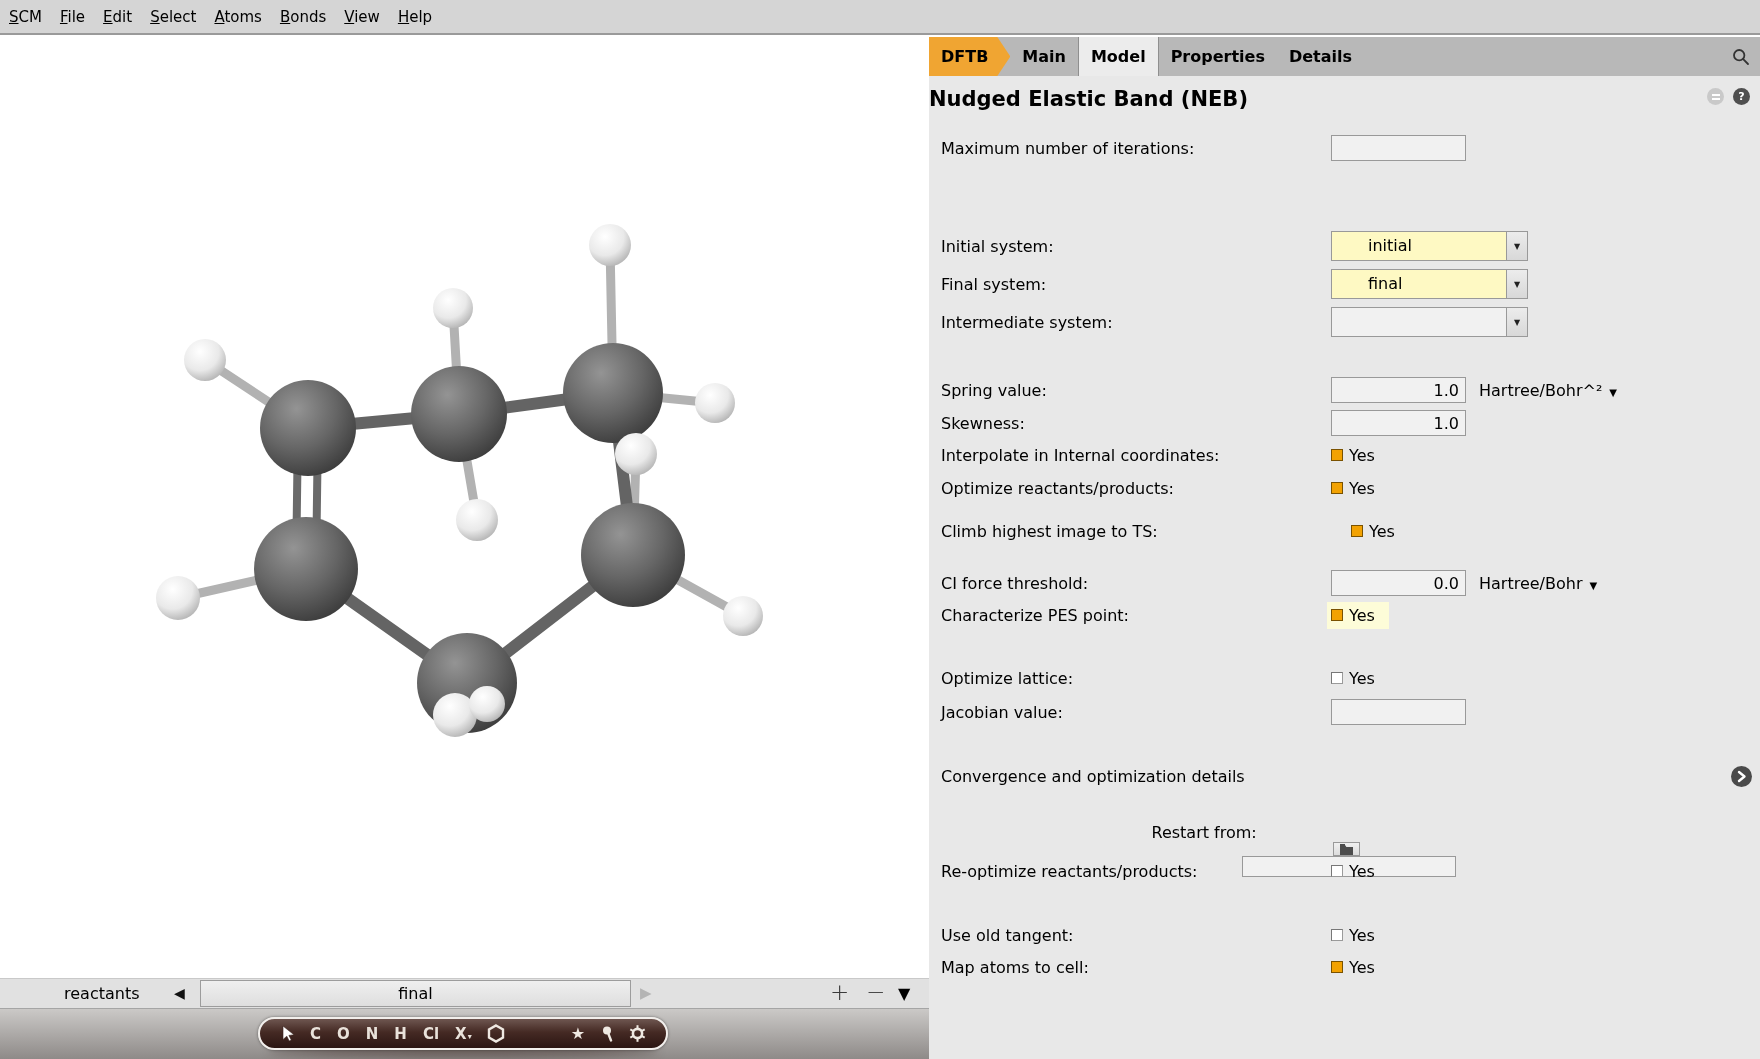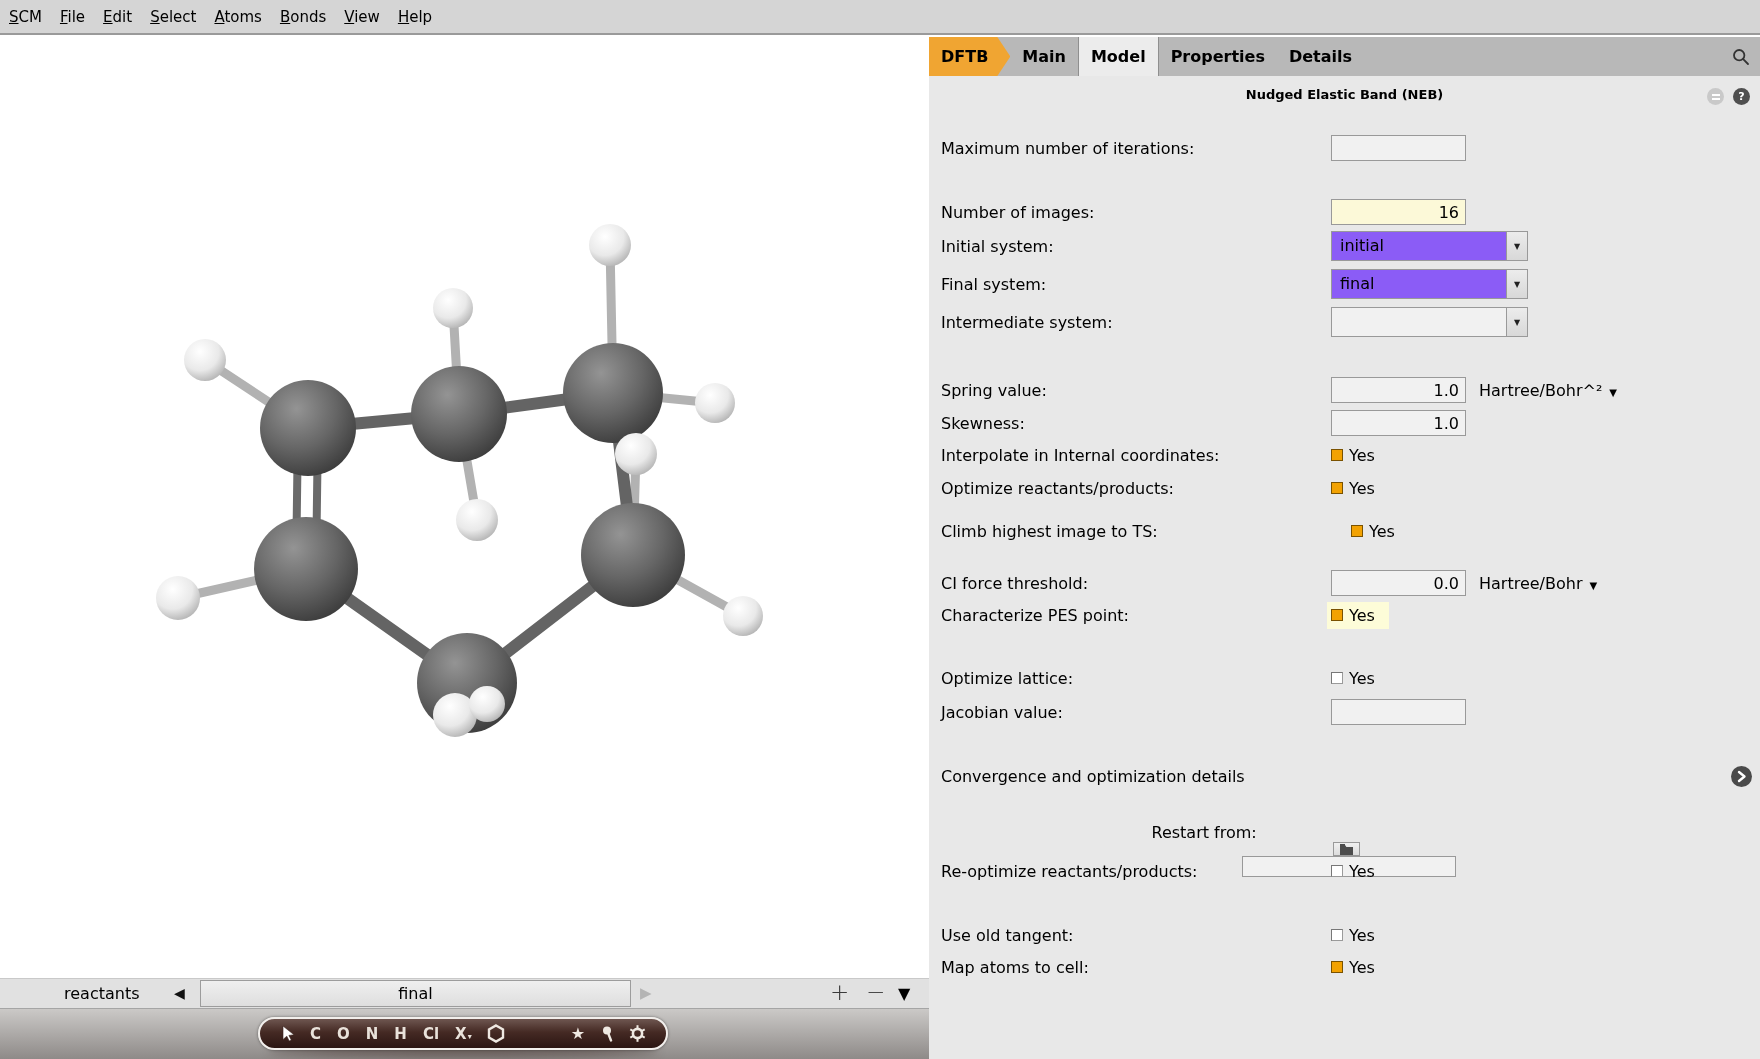--- a/index.html
+++ b/index.html
@@ -62,35 +62,35 @@
     display:flex;align-items:stretch;font-size:16px;font-weight:bold;}
   .tab{line-height:39px;padding:0 12px;cursor:pointer;}
   .tab-dftb{
     line-height:39px;padding:0 22px 0 12px;cursor:pointer;background:#f0a532;
     clip-path:polygon(0 0,calc(100% - 13px) 0,100% 50%,calc(100% - 13px) 100%,0 100%);
   }
   .tab.selected{background:#ececec;border-left:1px solid #8f8f8f;border-right:1px solid #8f8f8f;cursor:default;}
   #tabbar .tspacer{flex:1;}
   #tab-search{display:flex;align-items:center;padding:0 10px;cursor:pointer;}
   #panelcontent{position:absolute;left:0;top:39px;width:831px;height:983px;background:#e8e8e8;}
-  #panel-title{position:absolute;left:0;top:11px;width:100%;text-align:center;font-size:13px;font-weight:bold;}
+  #panel-title{position:absolute;left:0;top:11px;width:100%;font-size:21px;font-weight:bold;}
   #title-icons{position:absolute;right:10px;top:12px;display:flex;gap:9px;align-items:center;}
   .round-icon{width:17px;height:17px;border-radius:50%;display:flex;align-items:center;justify-content:center;cursor:pointer;}
   #icon-panelmenu{background:#c9c9c9;flex-direction:column;gap:2px;}
   #icon-panelmenu i{display:block;width:8px;height:2px;background:#fff;}
   #icon-help{background:#4f4f4f;color:#fff;font-size:11px;font-weight:bold;}
   .row{position:absolute;left:12px;right:8px;height:30px;display:flex;align-items:center;font-size:16px;}
   .row .flabel{width:390px;flex-shrink:0;}
   .tinput{width:135px;height:26px;box-sizing:border-box;border:1px solid #999;background:#f1f1f1;
     font-family:inherit;font-size:16px;padding:0 6px;}
   .tinput.num{text-align:right;}
   .tinput.yellow{background:#fcf9d8;}
   .combo{width:197px;height:30px;box-sizing:border-box;border:1px solid #999;background:#f1f1f1;
     display:flex;align-items:stretch;cursor:pointer;}
-  .combo.yellow{background:#8b5cf6;}
+  .combo.yellow{background:#fef9c3;padding-left:28px;}
   .combo .ctext{flex:1;line-height:28px;padding-left:8px;font-size:16px;}
   .combo .cbtn{width:20px;border-left:1px solid #999;background:linear-gradient(#ececec,#d8d8d8);
     display:flex;align-items:center;justify-content:center;font-size:8px;color:#222;}
   .checkline{display:flex;align-items:center;gap:6px;}
   .cb{width:12px;height:12px;box-sizing:border-box;border:1px solid #9a9a9a;background:#fff;cursor:pointer;
       border-top-color:#777;border-left-color:#777;}
   .cb.on{background:#f2a202;border-color:#7a5200;}
   .hl{display:flex;align-items:center;gap:6px;background:#fdfcd8;padding:4px 14px 4px 4px;margin-left:-4px;}
   .unit{margin-left:13px;}
   .unit .ucaret{font-size:10px;margin-left:7px;}
@@ -249,24 +249,20 @@
           <i></i>
         </span>
       <span class="round-icon" id="icon-help">?</span>
     </div>
 
     <div class="row" style="top:57px;">
       <span class="flabel">Maximum number of iterations:</span>
       <input class="tinput" type="text" value="" style="">
     </div>
 
-    <div class="row" style="top:121px;">
-      <span class="flabel">Number of images:</span>
-      <input class="tinput num yellow" type="text" value="16" style="">
-    </div>
 
     <div class="row" style="top:155px;">
       <span class="flabel">Initial system:</span>
       <span class="combo yellow">
         <span class="ctext">initial</span>
         <span class="cbtn">▼</span>
       </span>
     </div>
 
     <div class="row" style="top:193px;">

